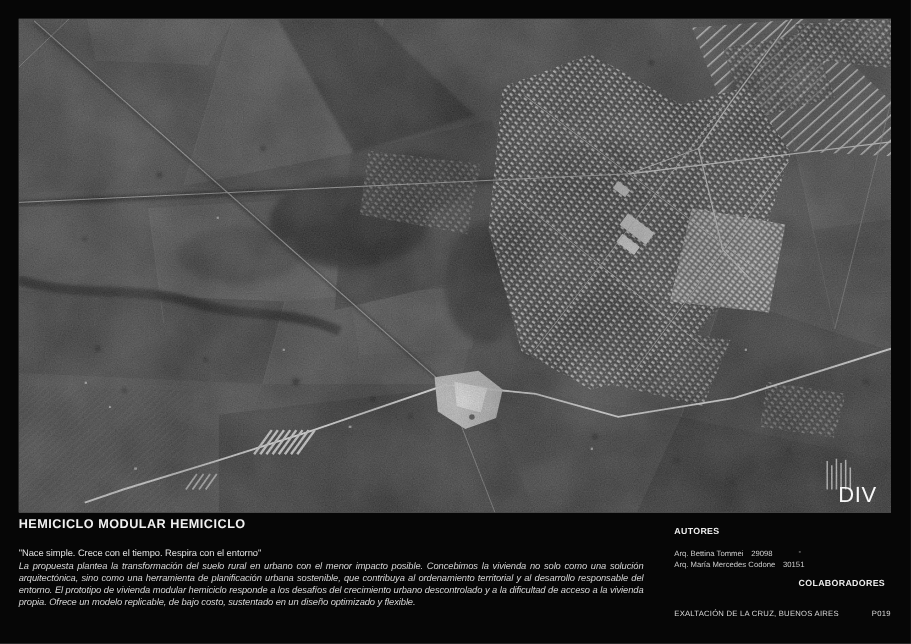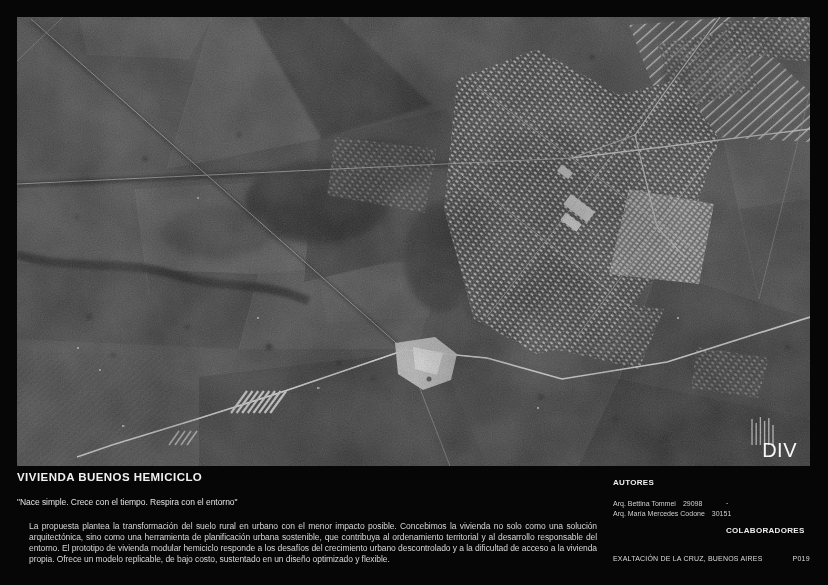--- a/index.html
+++ b/index.html
@@ -21,23 +21,23 @@
   }
   .title{
     position:absolute;left:17px;top:471px;
     font-size:11.5px;font-weight:bold;color:#f1f1f1;letter-spacing:0.45px;
   }
   .quote{
     position:absolute;left:17px;top:497px;margin:0;
     font-size:8.5px;color:#e0e0e0;letter-spacing:-0.05px;
   }
   .desc{
-    position:absolute;left:17px;top:509px;width:568px;margin:12px;
+    position:absolute;left:17px;top:509px;width:568px;margin:0;
     font-size:8.5px;line-height:11px;color:#d6d6d6;
-    text-align:justify;letter-spacing:-0.08px;
+    text-align:justify;letter-spacing:-0.08px;font-style:italic;
   }
   .col-head{
     position:absolute;top:478px;
     font-size:8px;font-weight:bold;color:#ededed;letter-spacing:0.3px;
   }
   .head-autores{left:613px;}
   .head-colab{left:726px;margin-top:48px;}
   .authors{
     position:absolute;left:613px;top:499px;
     font-size:7px;line-height:10px;color:#cfcfcf;
@@ -250,21 +250,21 @@
         <rect width="793" height="449" filter="url(#motD)" opacity="0.25"></rect>
         <rect width="793" height="449" filter="url(#motW)" opacity="0.18"></rect>
         <rect width="793" height="449" filter="url(#spD)" opacity="0.18"></rect>
         <rect width="793" height="449" filter="url(#spW)" opacity="0.14"></rect>
       </g>
     </svg>
 
     <div class="divlogo">DIV</div>
   </div>
 
-  <div class="title">VIVIENDA BUENOS HEMICICLO</div>
+  <div class="title">HEMICICLO MODULAR HEMICICLO</div>
 
   <p class="quote">"Nace simple. Crece con el tiempo. Respira con el entorno"</p>
 
   <p class="desc">La propuesta plantea la transformación del suelo rural en urbano con el menor impacto posible. Concebimos la vivienda no solo como una solución arquitectónica, sino como una herramienta de planificación urbana sostenible, que contribuya al ordenamiento territorial y al desarrollo responsable del entorno. El prototipo de vivienda modular hemiciclo responde a los desafíos del crecimiento urbano descontrolado y a la dificultad de acceso a la vivienda propia. Ofrece un modelo replicable, de bajo costo, sustentado en un diseño optimizado y flexible.</p>
 
   <div class="col-head head-autores">AUTORES</div>
   <div class="col-head head-colab">COLABORADORES</div>
 
   <div class="authors">
     <div class="entry">

